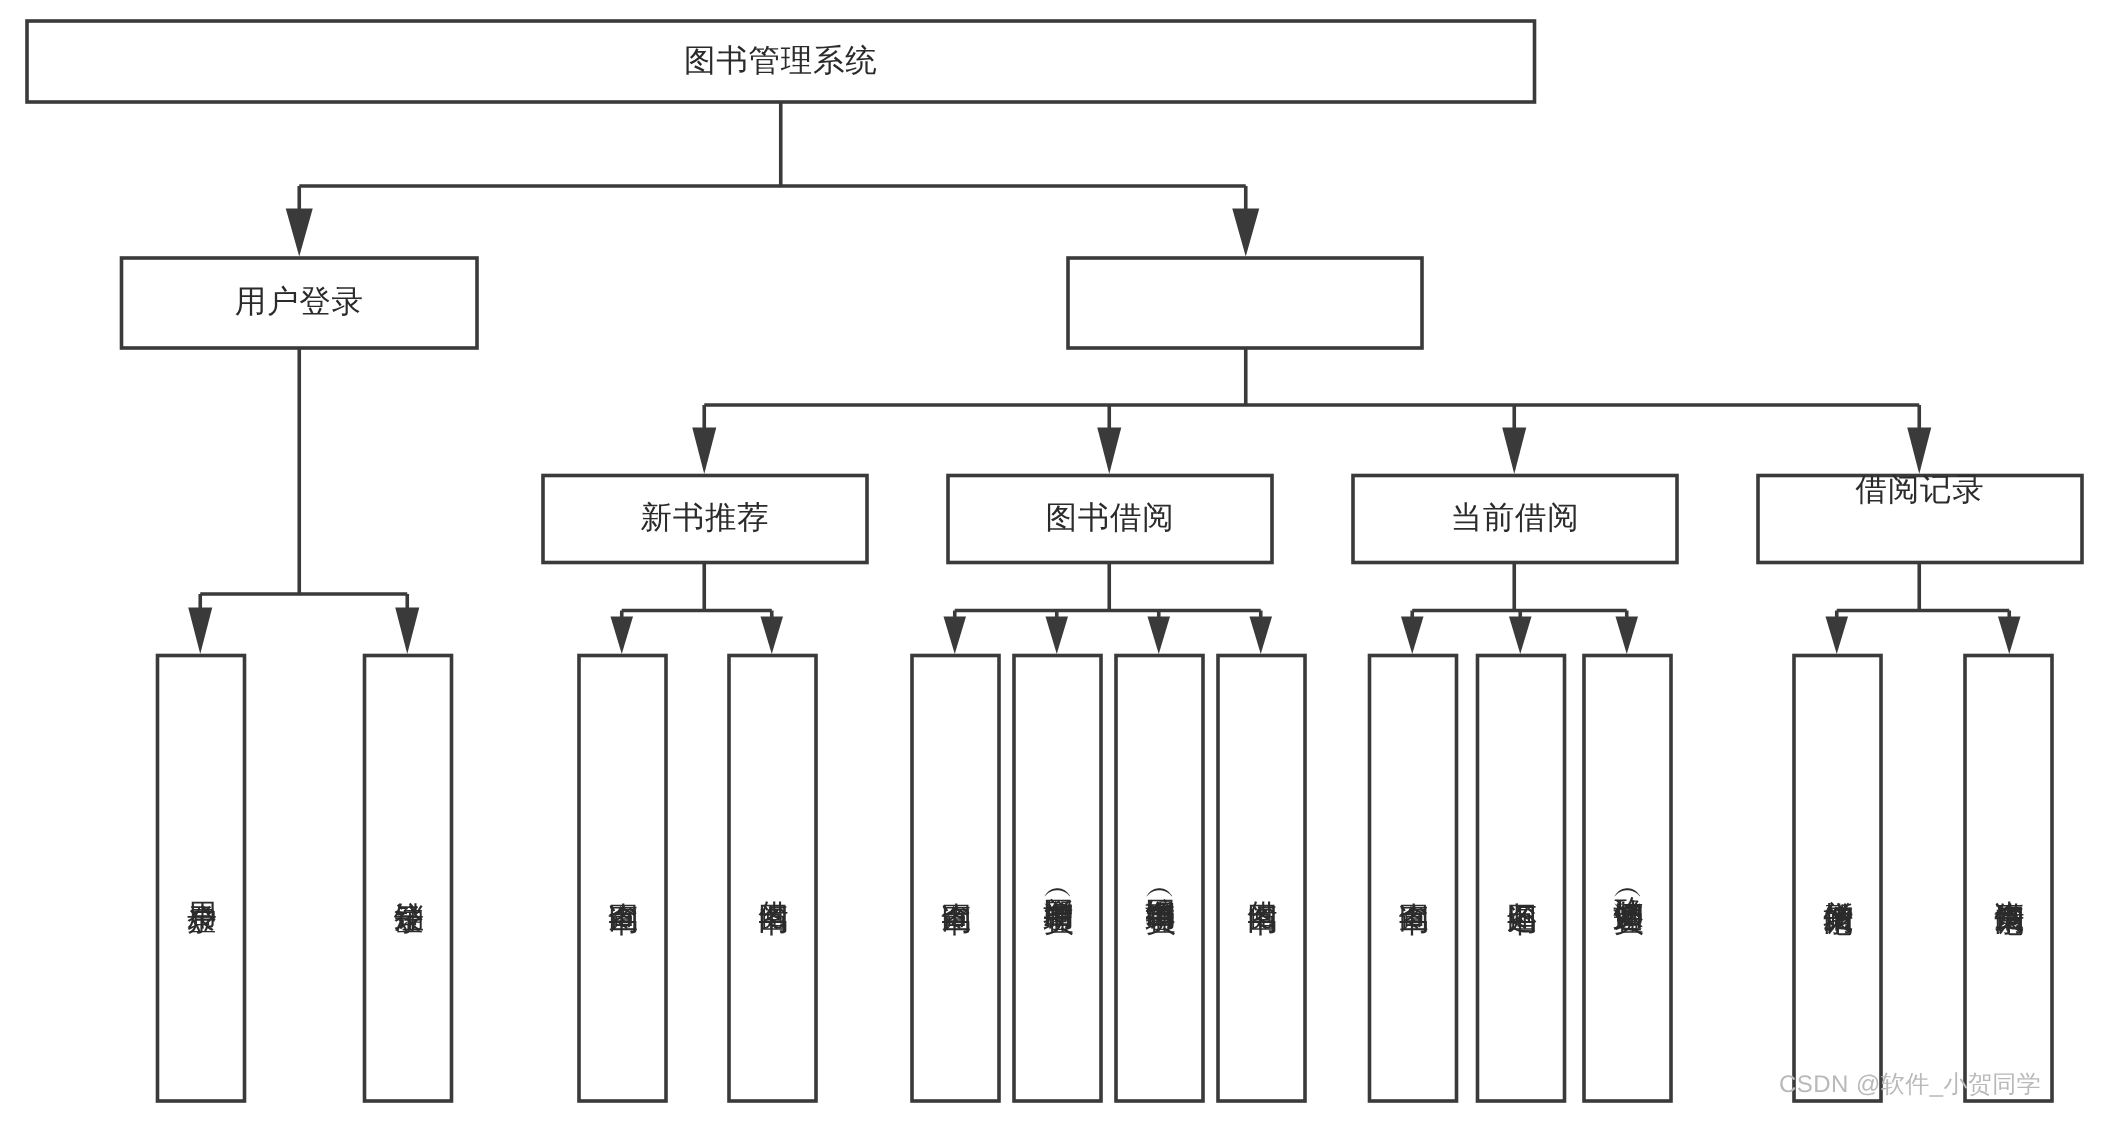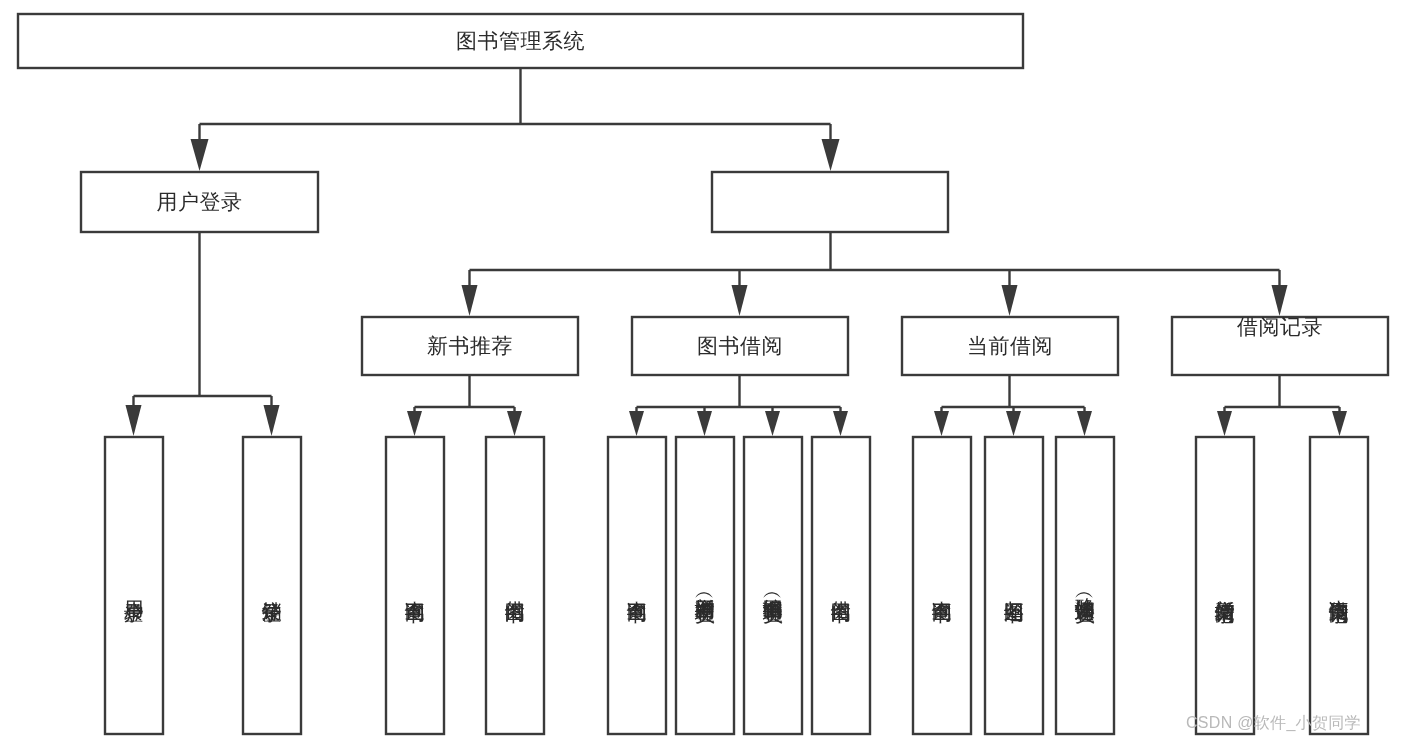--- a/index.html
+++ b/index.html
@@ -40,21 +40,21 @@
   .arrow-head {
     fill: #3a3a3a;
     stroke: none;
   }
   .node-label {
     position: absolute;
     display: flex;
     align-items: center;
     justify-content: center;
     color: #2b2b2b;
-    font-family: Liberation Sans, sans-serif;
+    font-family: Liberation Serif, serif;
     line-height: 1.12;
     pointer-events: none;
     box-sizing: border-box;
   }
   .node-label.horizontal {
     font-size: 21px;
     letter-spacing: 0.5px;
   }
   .node-label.vertical {
     writing-mode: vertical-rl;

